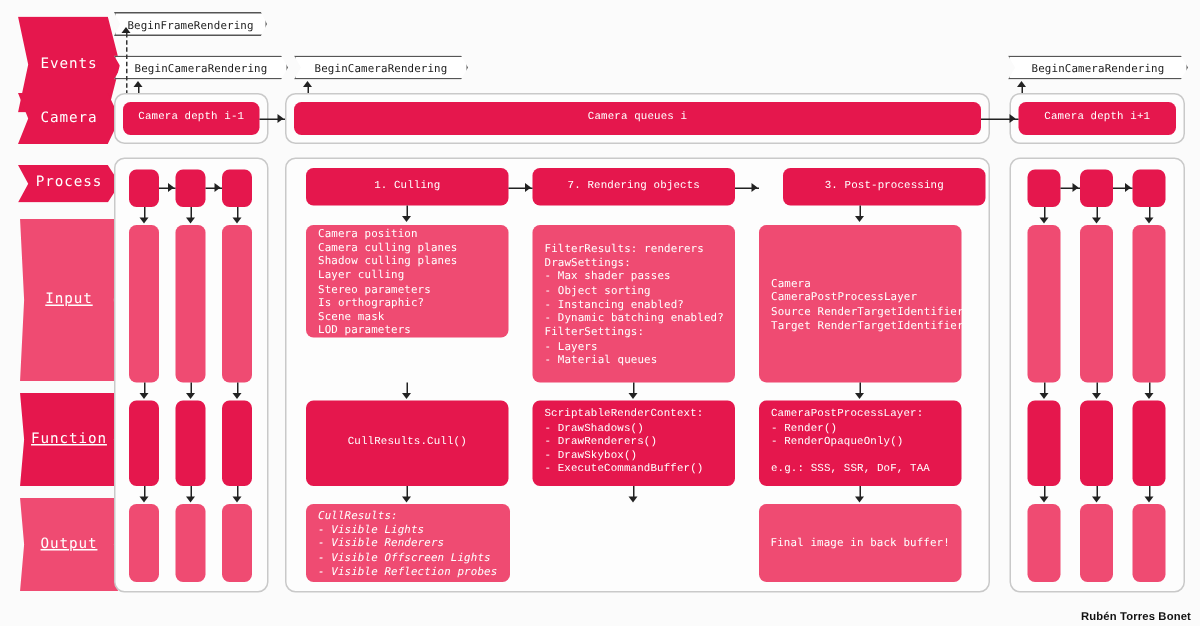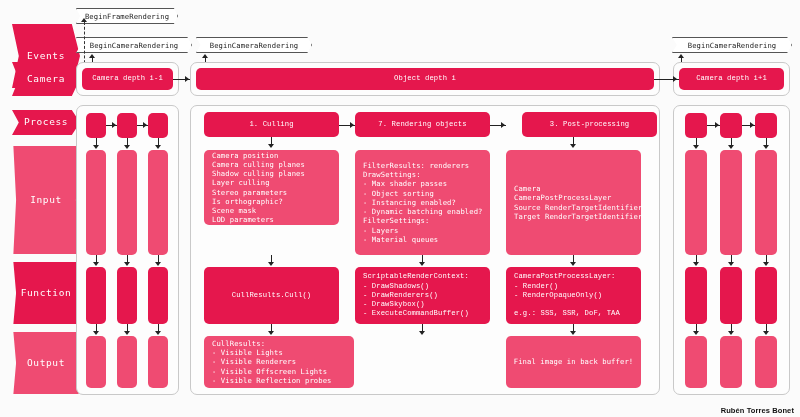--- a/index.html
+++ b/index.html
@@ -16,20 +16,21 @@
     color:#ffffff;font-size:9.5px;letter-spacing:.6px;
     text-align:center;line-height:1.1;
   }
   .banner{
     -webkit-clip-path:polygon(0% 0%,88% 0%,100% 50%,88% 100%,0% 100%,10% 50%);
             clip-path:polygon(0% 0%,88% 0%,100% 50%,88% 100%,0% 100%,10% 50%);
   }
   .tall{
     -webkit-clip-path:polygon(2% 0%,98% 0%,94% 50%,98% 100%,2% 100%,6% 50%);
             clip-path:polygon(2% 0%,98% 0%,94% 50%,98% 100%,2% 100%,6% 50%);
+            text-decoration:underline;
   }
   .dark{background:#e5174d;}
   .light{background:#ef4b72;}
 
   
   .chev{
     position:absolute;box-sizing:border-box;
     border:1px solid #555;background:#ffffff;
     display:flex;align-items:center;justify-content:center;
     font-size:7.2px;color:#1c1c1c;letter-spacing:.1px;white-space:nowrap;
@@ -72,21 +73,21 @@
   .sig{
     position:absolute;right:6px;bottom:2px;font-size:7.5px;color:#111;
     font-family:"Liberation Sans",sans-serif;font-weight:bold;letter-spacing:.1px;
   }
 </style>
 </head>
 <body>
 
 <div id="root">
 
-  <div class="rowlabel banner dark" style="left:12px;top:24px;width:68px;height:64px;">
+  <div class="rowlabel banner dark" style="left:12px;top:11px;width:68px;height:64px;">
     <span>Events</span>
   </div>
   <div class="rowlabel banner dark" style="left:12px;top:62px;width:68px;height:34px;">
     <span>Camera</span>
   </div>
   <div class="rowlabel banner dark" style="left:12px;top:110px;width:68px;height:25px;">
     <span>Process</span>
   </div>
   <div class="rowlabel tall light" style="left:12px;top:146px;width:68px;height:108px;">
     <span>Input</span>
@@ -121,21 +122,21 @@
   <div class="ln lnv" style="left:681px;top:58px;height:14px;"></div>
   <div class="arrowu" style="left:678px;top:54px;"></div>
 
   <div class="panel" style="left:76px;top:62px;width:103px;height:34px;"></div>
   <div class="node nd ctr" style="left:82px;top:68px;width:91px;height:22px;">
     <span>Camera depth i-1</span>
   </div>
 
   <div class="panel" style="left:190px;top:62px;width:470px;height:34px;"></div>
   <div class="node nd ctr" style="left:196px;top:68px;width:458px;height:22px;">
-    <span>Object depth i</span>
+    <span>Camera queues i</span>
   </div>
 
   <div class="panel" style="left:673px;top:62px;width:117px;height:34px;"></div>
   <div class="node nd ctr" style="left:679px;top:68px;width:105px;height:22px;">
     <span>Camera depth i+1</span>
   </div>
 
   <div class="ln lnh" style="left:173px;top:78.5px;width:17px;"></div>
   <div class="arrowr" style="left:185px;top:75.5px;"></div>
   <div class="ln lnh" style="left:654px;top:78.5px;width:25px;"></div>
@@ -204,21 +205,21 @@
   </div>
   <div class="ln lnv" style="left:270.5px;top:255px;height:9px;"></div>
   <div class="arrowd" style="left:267.8px;top:262px;"></div>
 
   <div class="node nd ctr" style="left:204px;top:267px;width:135px;height:57px;">
     <span>CullResults.Cull()</span>
   </div>
   <div class="ln lnv" style="left:270.5px;top:324px;height:9px;"></div>
   <div class="arrowd" style="left:267.8px;top:331px;"></div>
 
-  <div class="node nl txt" style="left:204px;top:336px;width:150px;height:52px;">
+  <div class="node nl txt" style="left:204px;top:336px;width:136px;height:52px;font-style:italic;">
     <span>CullResults:
 - Visible Lights
 - Visible Renderers
 - Visible Offscreen Lights
 - Visible Reflection probes</span>
   </div>
 
   <div class="node nd ctr" style="left:355px;top:112px;width:135px;height:25px;">
     <span>7. Rendering objects</span>
   </div>

